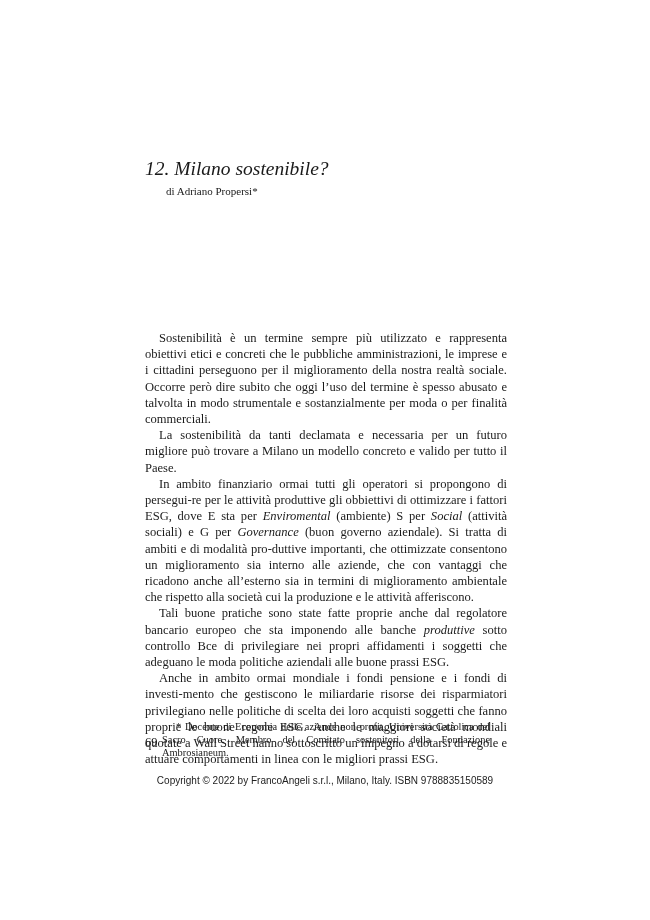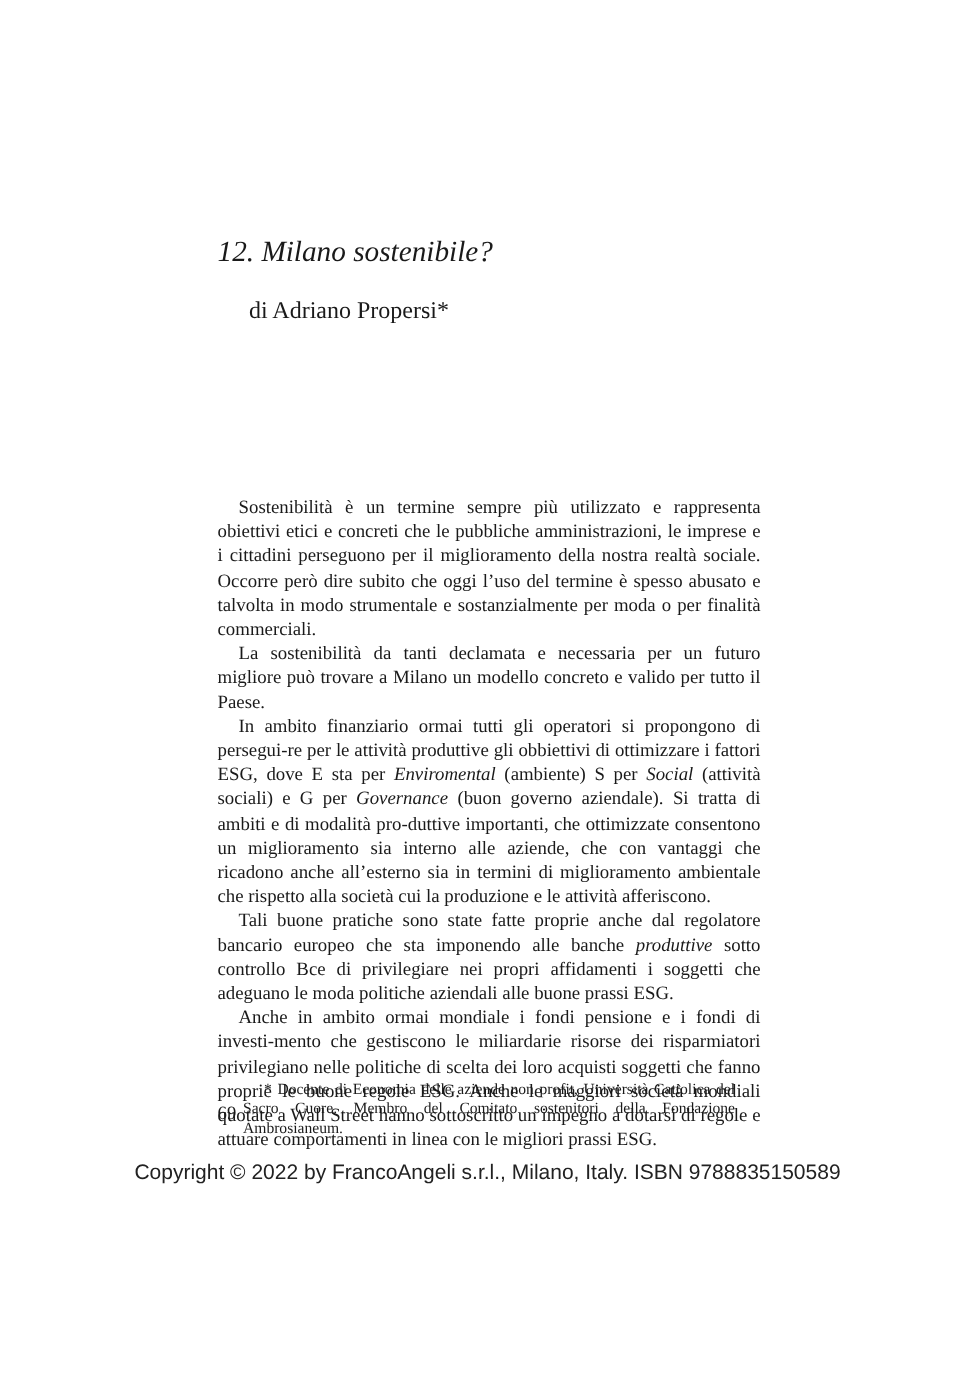--- a/index.html
+++ b/index.html
@@ -27,23 +27,23 @@
       width: 362px;
     }
     .chapter-title {
       font-style: italic;
       font-size: 19.5px;
       line-height: 22px;
       margin: 0;
       font-weight: normal;
     }
     .chapter-author {
-      font-size: 16px;
+      font-size: 11px;
       line-height: 20px;
-      margin: 18px 0 0 21px;
+      margin: 1px 0 0 21px;
     }
     .body-text {
       position: absolute;
       left: 145px;
       top: 330px;
       width: 362px;
       font-size: 12.55px;
       line-height: 16.2px;
       text-align: justify;
       hyphens: manual;
@@ -74,21 +74,21 @@
       font-size: 12.5px;
       line-height: 16px;
     }
     .copyright {
       position: absolute;
       left: 0;
       top: 775px;
       width: 650px;
       text-align: center;
       font-family: "Liberation Sans", "DejaVu Sans", sans-serif;
-      font-size: 14px;
+      font-size: 10px;
       line-height: 12px;
       color: #222222;
     }
     em { }
   </style>
 </head>
 <body>
 
 <div class="page">
 

